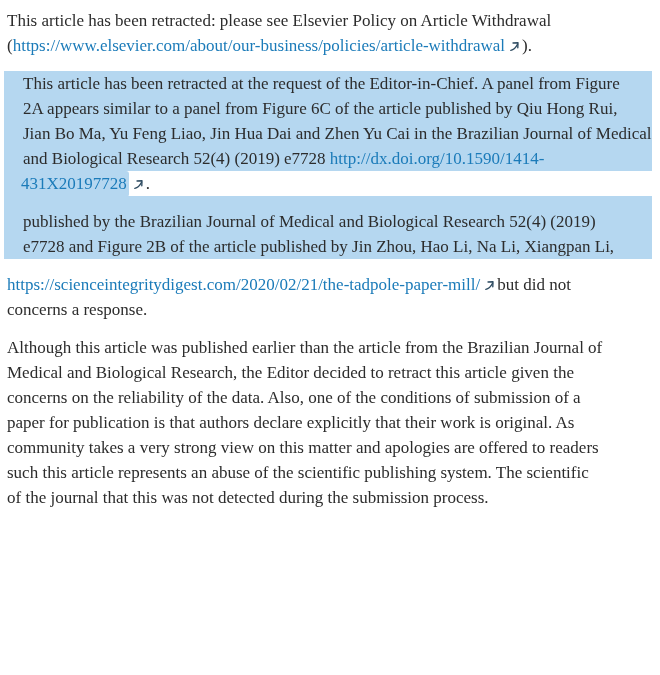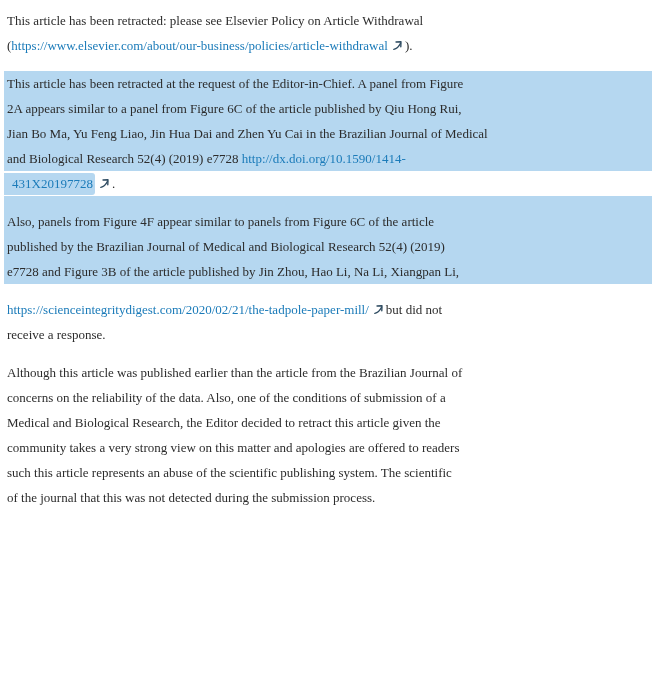--- a/index.html
+++ b/index.html
@@ -11,38 +11,38 @@
   }
   *{box-sizing:border-box;}
   html,body{margin:0;padding:0;}
   body{
     width:660px;height:675px;overflow:hidden;
     background:var(--bg);
     font-family:"Liberation Serif","DejaVu Serif",serif;
   }
   main{
     padding:8px 8px 8px 7px;
-    font-size:13px;
+    font-size:17px;
     line-height:25px;
     color:var(--text);
   }
   .para{margin:0 0 13px 0;}
   .para.joined{margin-bottom:0;}
   .para:last-child{margin-bottom:17px;font-family:Liberation Serif, serif;}
   .line{
     white-space:nowrap;
     height:25px;
   }
   .hl-full{
     background:var(--hl);
-    padding-left:3px;margin-left:-3px;
+    padding-left:19px;margin-left:-3px;
   }
   .hl-text{
     background:var(--hl);
-    padding:3px 2px 4px 8px;
+    padding:3px 2px 4px 17px;
     margin-left:-3px;
     border-radius:0 3px 3px 0;
   }
   .hl-connector{
     height:13px;
     background:var(--hl);
     padding-left:3px;margin-left:-3px;
   }
   a{color:var(--link);text-decoration:none;cursor:pointer;}
   .ext-icon{
@@ -68,32 +68,32 @@
       <div class="line hl-full"><span>2A appears similar to a panel from Figure 6C of the article published by Qiu Hong Rui,</span></div>
       <div class="line hl-full"><span>Jian Bo Ma, Yu Feng Liao, Jin Hua Dai and Zhen Yu Cai in the Brazilian Journal of Medical</span></div>
       <div class="line hl-full"><span>and Biological Research 52(4) (2019) e7728 </span><a href="#">http://dx.doi.org/10.1590/1414-</a></div>
       <div class="line"><a href="#" class="hl-text">431X20197728</a><svg class="ext-icon" viewBox="0 0 12 12">
           <path d="M2 10.2 C4.8 9.7 7.2 7.8 9.3 3.6" fill="none" stroke="currentColor" stroke-width="1.5" stroke-linecap="round" stroke-linejoin="round"></path>
           <path d="M4.4 2.2 L9.8 1.9 L9.6 7.3" fill="none" stroke="currentColor" stroke-width="1.5" stroke-linecap="round" stroke-linejoin="round"></path>
         </svg><span>.</span></div>
     </div>
     <div class="hl-connector"></div>
     <div class="para">
-      <div class="line hl-full"><span>Also, panels from Figure 4F appear similar to panels from Figure 6C of the article</span></div>
       <div class="line hl-full"><span>published by the Brazilian Journal of Medical and Biological Research 52(4) (2019)</span></div>
-      <div class="line hl-full"><span>e7728 and Figure 3B of the article published by Jin Zhou, Hao Li, Na Li, Xiangpan Li,</span></div>
+      <div class="line hl-full"><span>e7728 and Figure 2B of the article published by Jin Zhou, Hao Li, Na Li, Xiangpan Li,</span></div>
     </div>
     <div class="para">
       <div class="line"><a href="#">https://scienceintegritydigest.com/2020/02/21/the-tadpole-paper-mill/</a><svg class="ext-icon" viewBox="0 0 12 12">
           <path d="M2 10.2 C4.8 9.7 7.2 7.8 9.3 3.6" fill="none" stroke="currentColor" stroke-width="1.5" stroke-linecap="round" stroke-linejoin="round"></path>
           <path d="M4.4 2.2 L9.8 1.9 L9.6 7.3" fill="none" stroke="currentColor" stroke-width="1.5" stroke-linecap="round" stroke-linejoin="round"></path>
         </svg><span>but did not</span></div>
-      <div class="line"><span>receive a response.</span></div>
+      <div class="line"><span>concerns a response.</span></div>
     </div>
     <div class="para">
       <div class="line"><span>Although this article was published earlier than the article from the Brazilian Journal of</span></div>
+      <div class="line"><span>Medical and Biological Research, the Editor decided to retract this article given the</span></div>
       <div class="line"><span>concerns on the reliability of the data. Also, one of the conditions of submission of a</span></div>
-      <div class="line"><span>Medical and Biological Research, the Editor decided to retract this article given the</span></div>
+      <div class="line"><span>paper for publication is that authors declare explicitly that their work is original. As</span></div>
       <div class="line"><span>community takes a very strong view on this matter and apologies are offered to readers</span></div>
       <div class="line"><span>such this article represents an abuse of the scientific publishing system. The scientific</span></div>
       <div class="line"><span>of the journal that this was not detected during the submission process.</span></div>
     </div>
   </main>
 
 </body></html>

